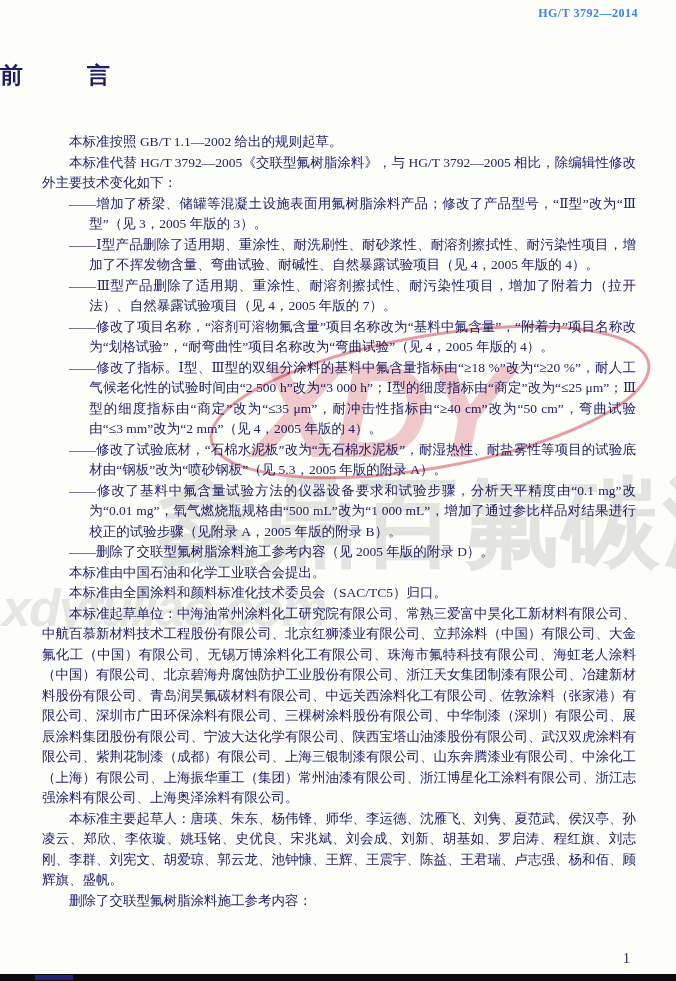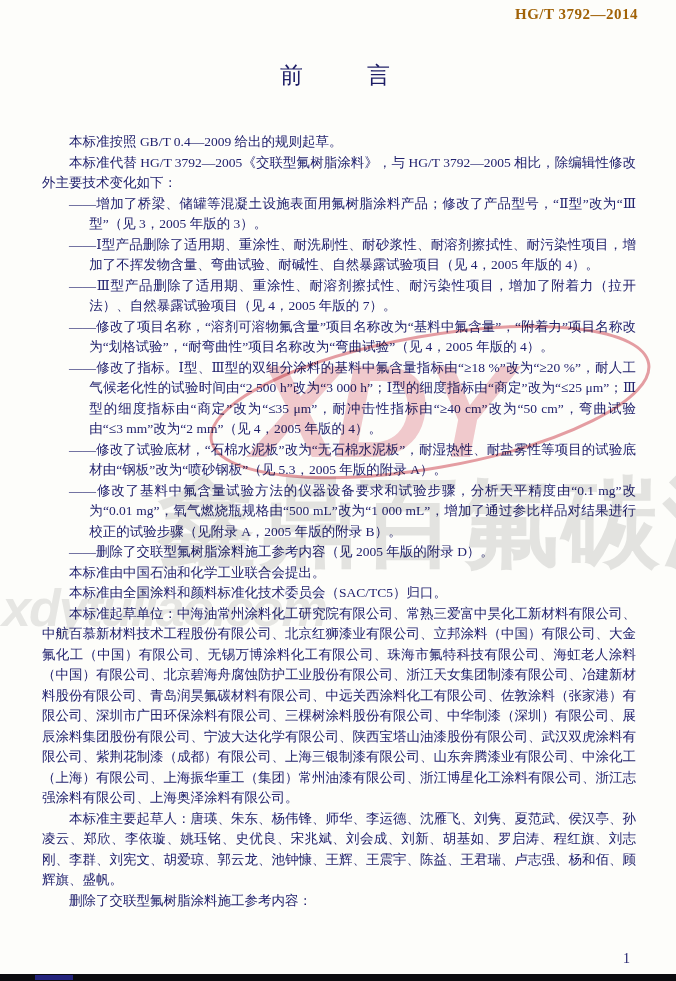--- a/index.html
+++ b/index.html
@@ -8,27 +8,26 @@
     background:#fdfdfa;
     font-family:"Liberation Serif","DejaVu Serif",serif;
     color:#22226e;
     position:relative;
     overflow:hidden;
   }
   .page { position:absolute; inset:0; overflow:hidden; }
 
   .doc-code {
     position:absolute; top:6px; right:38px;
-    font-size:15px; font-weight:bold; letter-spacing:0.5px;
-    color:#a16207;
+    font-size:12px; font-weight:bold; letter-spacing:0.5px;
+    color:#3b82f6;
   }
   .title {
     position:absolute; top:60px; left:0; width:100%;
-    text-align:center;
-    font-size:23px; font-weight:normal; letter-spacing:6px;
+    font-size:23px; font-weight:bold; letter-spacing:6px;
     color:#1d1d66;
   }
   .content {
     position:absolute; top:132px; left:42px; width:594px;
     font-size:13.5px; line-height:20.5px;
     text-align:justify;
   }
   .content p { margin:0; }
   p.indent { text-indent:2em; }
   p.dash { margin-left:3.5em; text-indent:-1.5em; }
@@ -74,21 +73,21 @@
 </head>
 <body>
 
 <div class="page">
 
   <div class="doc-code">HG/T 3792—2014</div>
 
   <div class="title">前　　言</div>
 
   <div class="content">
-    <p class="indent">本标准按照 GB/T 0.4—2009 给出的规则起草。</p>
+    <p class="indent">本标准按照 GB/T 1.1—2002 给出的规则起草。</p>
     <p class="indent">本标准代替 HG/T 3792—2005《交联型氟树脂涂料》，与 HG/T 3792—2005 相比，除编辑性修改外主要技术变化如下：</p>
     <p class="dash">——增加了桥梁、储罐等混凝土设施表面用氟树脂涂料产品；修改了产品型号，“Ⅱ型”改为“Ⅲ型”（见 3，2005 年版的 3）。</p>
     <p class="dash">——Ⅰ型产品删除了适用期、重涂性、耐洗刷性、耐砂浆性、耐溶剂擦拭性、耐污染性项目，增加了不挥发物含量、弯曲试验、耐碱性、自然暴露试验项目（见 4，2005 年版的 4）。</p>
     <p class="dash">——Ⅲ型产品删除了适用期、重涂性、耐溶剂擦拭性、耐污染性项目，增加了附着力（拉开法）、自然暴露试验项目（见 4，2005 年版的 7）。</p>
     <p class="dash">——修改了项目名称，“溶剂可溶物氟含量”项目名称改为“基料中氟含量”，“附着力”项目名称改为“划格试验”，“耐弯曲性”项目名称改为“弯曲试验”（见 4，2005 年版的 4）。</p>
     <p class="dash">——修改了指标。Ⅰ型、Ⅲ型的双组分涂料的基料中氟含量指标由“≥18 %”改为“≥20 %”，耐人工气候老化性的试验时间由“2 500 h”改为“3 000 h”；Ⅰ型的细度指标由“商定”改为“≤25 μm”；Ⅲ型的细度指标由“商定”改为“≤35 μm”，耐冲击性指标由“≥40 cm”改为“50 cm”，弯曲试验由“≤3 mm”改为“2 mm”（见 4，2005 年版的 4）。</p>
     <p class="dash">——修改了试验底材，“石棉水泥板”改为“无石棉水泥板”，耐湿热性、耐盐雾性等项目的试验底材由“钢板”改为“喷砂钢板”（见 5.3，2005 年版的附录 A）。</p>
     <p class="dash">——修改了基料中氟含量试验方法的仪器设备要求和试验步骤，分析天平精度由“0.1 mg”改为“0.01 mg”，氧气燃烧瓶规格由“500 mL”改为“1 000 mL”，增加了通过参比样品对结果进行校正的试验步骤（见附录 A，2005 年版的附录 B）。</p>
     <p class="dash">——删除了交联型氟树脂涂料施工参考内容（见 2005 年版的附录 D）。</p>
     <p class="indent">本标准由中国石油和化学工业联合会提出。</p>

